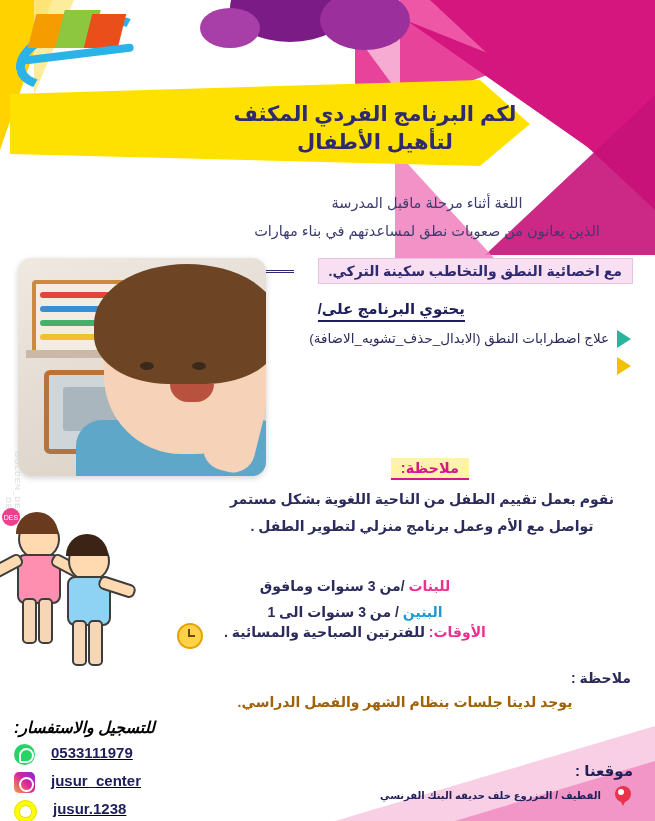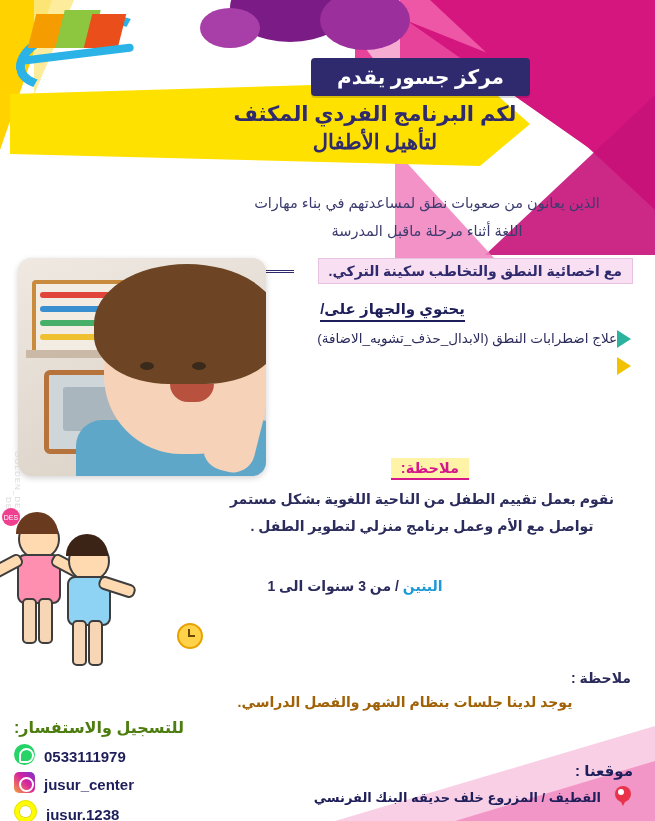--- a/index.html
+++ b/index.html
@@ -82,21 +82,21 @@
     padding:7px 26px;border-radius:4px;
     font-size:20px;font-weight:bold;letter-spacing:0;
     box-shadow:0 2px 0 rgba(0,0,0,.15);
     z-index:4;
   }
   .title-main{
     position:absolute;top:48px;right:70px;width:420px;
     text-align:center;color:#2f2a6e;
     font-size:21px;line-height:1.35;font-weight:bold;z-index:4;
   }
-  .title-main .l2{display:block;font-family:Liberation Serif, serif;}
+  .title-main .l2{display:block;}
 
   
   .intro{
     position:absolute;top:190px;right:18px;width:420px;
     text-align:center;color:#3b3b6e;
     font-size:14.5px;line-height:1.9;letter-spacing:.2px;
   }
 
   
   .specialist{
@@ -129,21 +129,21 @@
   .photo .arm{position:absolute;right:6px;bottom:4px;width:52px;height:84px;border-radius:22px;background:#f6d3b8;transform:rotate(14deg);}
 
   
   .contents-head{
     position:absolute;top:300px;right:190px;
     color:#1e1e5a;font-size:15px;font-weight:bold;
     border-bottom:2px solid #1e1e5a;padding-bottom:2px;
   }
   .bullets{position:absolute;top:328px;right:24px;width:420px;}
   .bullet{
-    display:flex;align-items:center;justify-content:flex-start;
+    display:flex;align-items:center;justify-content:flex-start;gap:8px;
     margin:0 0 7px 0;
   }
   .bullet .arw{
     width:0;height:0;flex:0 0 auto;
     border-top:9px solid transparent;border-bottom:9px solid transparent;
     border-left:14px solid #2bb3a0;
   }
   .bullet:nth-child(2) .arw{border-left-color:#f2c200;}
   .bullet:nth-child(3) .arw{border-left-color:#ef5ba1;}
   .bullet:nth-child(4) .arw{border-left-color:#57c7e8;}
@@ -188,41 +188,41 @@
     color:#2b2b5c;font-size:14px;font-weight:bold;
   }
   .note2-body{
     position:absolute;top:694px;right:60px;width:380px;text-align:center;
     color:#a16207;font-size:14px;font-weight:bold;
   }
 
   
   .reg-title{
     position:absolute;top:718px;left:14px;
-    color:#4d7c0f;font-size:16px;font-weight:bold;
+    color:#000000;font-size:16px;font-weight:bold;font-style:italic;
   }
   .contacts{position:absolute;top:744px;left:14px;width:230px;direction:ltr;}
-  .crow{display:flex;align-items:flex-end;gap:9px;margin-bottom:7px;}
+  .crow{display:flex;align-items:flex-start;gap:16px;margin-bottom:7px;text-decoration:underline;}
   .crow .val{color:#1e1e5a;font-size:15px;font-weight:bold;font-family:"Liberation Sans",sans-serif;}
   .ic{width:21px;height:21px;border-radius:5px;flex:0 0 auto;position:relative;}
   .ic.wa{background:#25d366;border-radius:50%;}
   .ic.wa:after{content:"";position:absolute;left:5px;top:4px;width:11px;height:11px;border:2px solid #fff;border-radius:50% 50% 50% 2px;}
   .ic.ig{background:linear-gradient(45deg,#f9a03c,#d6249f 55%,#7a31c9);}
   .ic.ig:after{content:"";position:absolute;left:5px;top:5px;width:11px;height:11px;border:2px solid #fff;border-radius:50%;}
   .ic.sc{background:#fffc00;border-radius:50%;border:1px solid #e4e000;}
   .ic.sc:after{content:"";position:absolute;left:4px;top:4px;width:13px;height:13px;background:#fff;border-radius:50% 50% 45% 45%;box-shadow:inset 0 0 0 1px #e0dd00;}
 
   
   .loc-title{
     position:absolute;top:762px;right:22px;
     color:#1e1e5a;font-size:15px;font-weight:bold;
   }
   .loc-body{
     position:absolute;top:790px;right:54px;
-    color:#1e1e5a;font-size:13px;font-weight:bold;
+    color:#1e1e5a;font-size:10px;font-weight:bold;
   }
   .pin{
     position:absolute;top:786px;right:24px;width:16px;height:16px;
     background:#e8334a;border-radius:50% 50% 50% 50%;
   }
   .pin:after{content:"";position:absolute;left:3px;top:3px;width:6px;height:6px;background:#fff;border-radius:50%;}
   .pin:before{content:"";position:absolute;left:4px;top:12px;border-left:4px solid transparent;border-right:4px solid transparent;border-top:8px solid #e8334a;}
 
   
   .kids{position:absolute;left:6px;top:500px;width:150px;height:200px;}
@@ -273,30 +273,29 @@
   <div class="logo">
     <div class="arc"></div>
     <div class="sq1"></div>
     <div class="sq2"></div>
     <div class="sq3"></div>
     <div class="base"></div>
   </div>
 
   <div class="ribbon-wrap">
     <div class="yellow-band"></div>
-    <div class="title-dark">مركز جسور يقدم</div>
     <div class="title-main">
       <span>لكم البرنامج الفردي المكثف</span>
       <span class="l2">لتأهيل الأطفال</span>
     </div>
   </div>
 
   <div class="intro">
+    <div>اللغة أثناء مرحلة ماقبل المدرسة</div>
     <div>الذين يعانون من صعوبات نطق لمساعدتهم في بناء مهارات</div>
-    <div>اللغة أثناء مرحلة ماقبل المدرسة</div>
   </div>
 
   <div class="specialist">
     <div class="txt">مع اخصائية النطق والتخاطب سكينة التركي.</div>
     <div class="rule"></div>
   </div>
 
   <div class="photo">
     <div class="wall"></div>
     <div class="abacus">
@@ -309,44 +308,52 @@
     <div class="mirror"></div>
     <div class="girl-body"></div>
     <div class="girl-head"></div>
     <div class="girl-hair"></div>
     <div class="eye" style="right:60px;top:104px"></div>
     <div class="eye" style="right:112px;top:104px"></div>
     <div class="mouth"></div>
     <div class="arm"></div>
   </div>
 
-  <div class="contents-head">يحتوي والجهاز على/</div>
+  <div class="contents-head">يحتوي البرنامج على/</div>
   <div class="bullets">
     <div class="bullet">
       <span class="arw"></span>
       <span class="bt">علاج اضطرابات النطق (الابدال_حذف_تشويه_الاضافة)</span>
     </div>
     <div class="bullet">
       <span class="arw"></span>
     </div>
   </div>
 
   <div class="note1-label">ملاحظة:</div>
   <div class="note1-body">
     <div>نقوم بعمل تقييم الطفل من الناحية اللغوية بشكل مستمر</div>
     <div>تواصل مع الأم وعمل برنامج منزلي لتطوير الطفل .</div>
   </div>
 
   <div class="age-rows">
     <div class="age-row">
+      <span class="k">للبنات</span>
+      <span>/من 3 سنوات ومافوق</span>
+    </div>
+    <div class="age-row">
       <span class="k2">البنين</span>
       <span>/ من 3 سنوات الى 1</span>
     </div>
   </div>
   <div class="clock"></div>
+  <div class="times">
+    <span class="k">الأوقات:</span>
+    <span>للفترتين الصباحية والمسائية .</span>
+  </div>
 
   <div class="note2-label">ملاحظة :</div>
   <div class="note2-body">يوجد لدينا جلسات بنظام الشهر والفصل الدراسي.</div>
 
   <div class="reg-title">للتسجيل والاستفسار:</div>
   <div class="contacts">
     <div class="crow">
       <span class="ic wa"></span>
       <span class="val">0533111979</span>
     </div>

